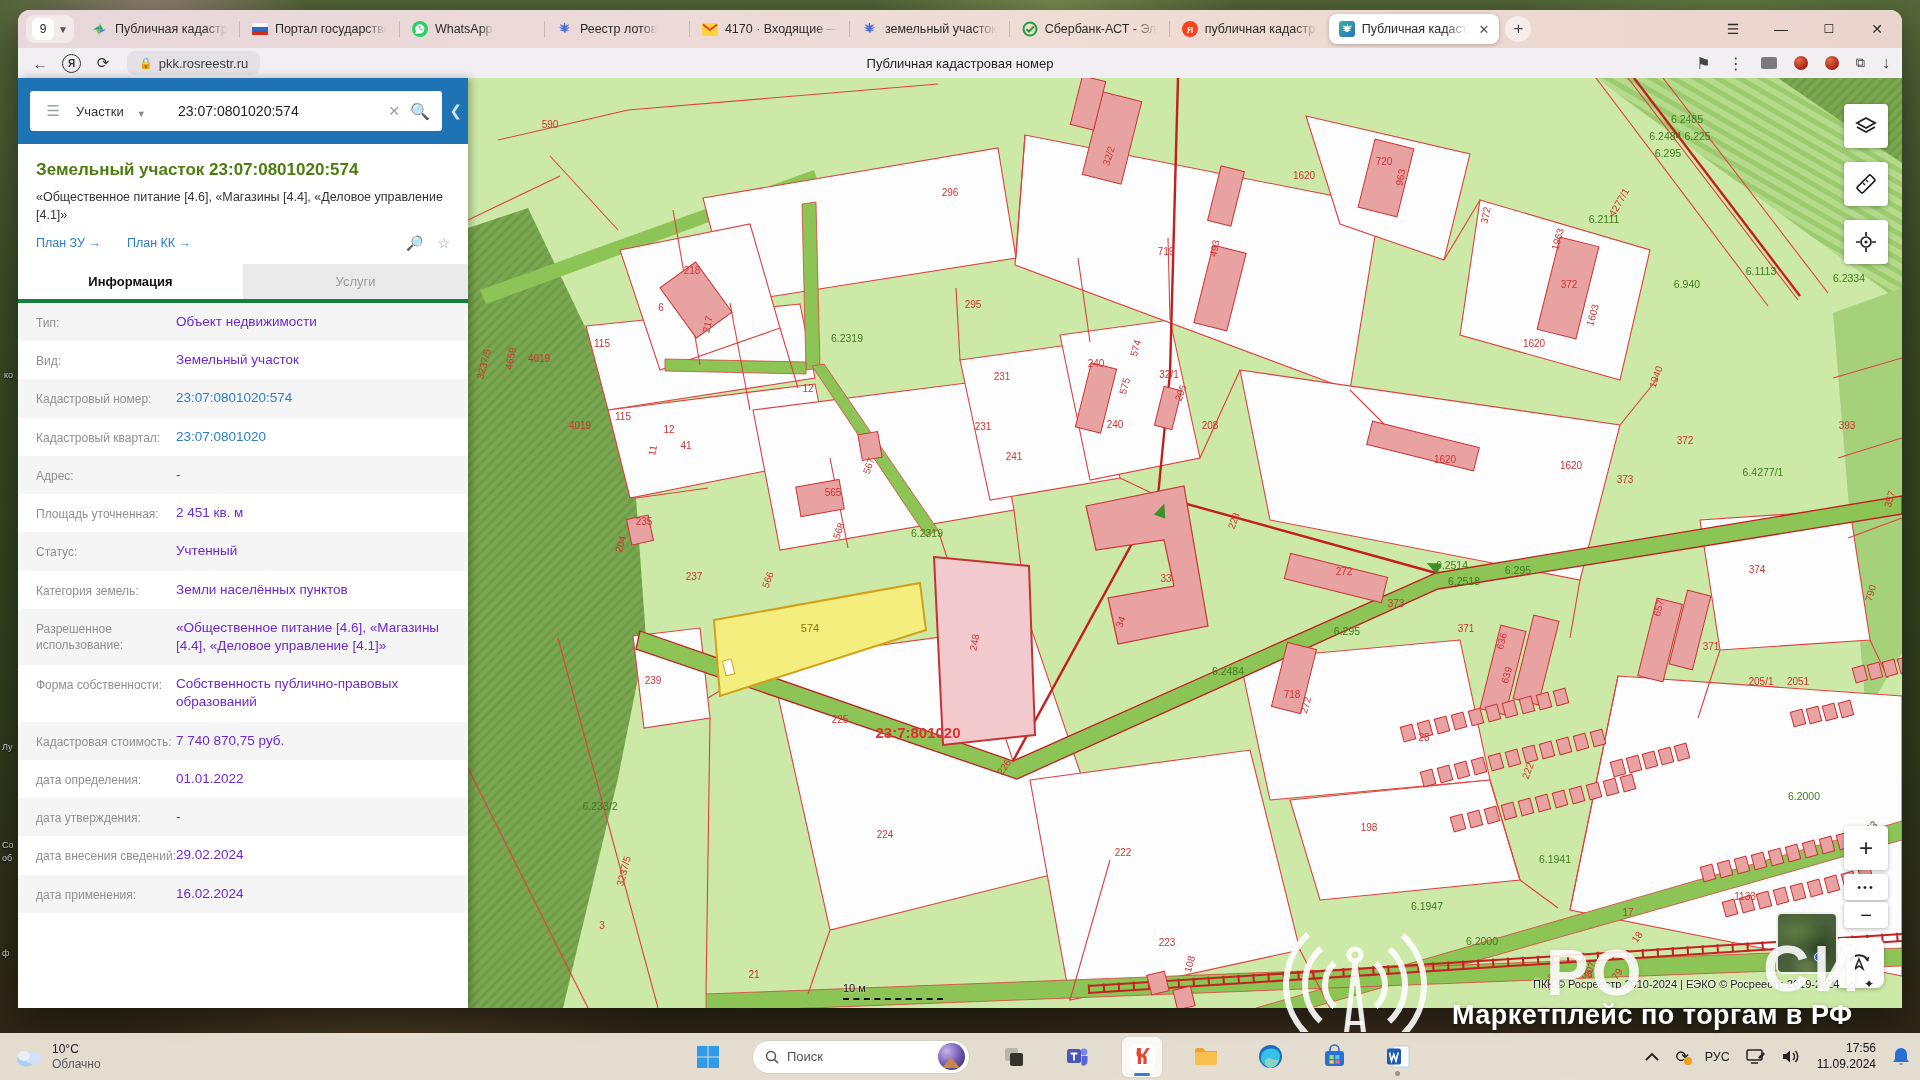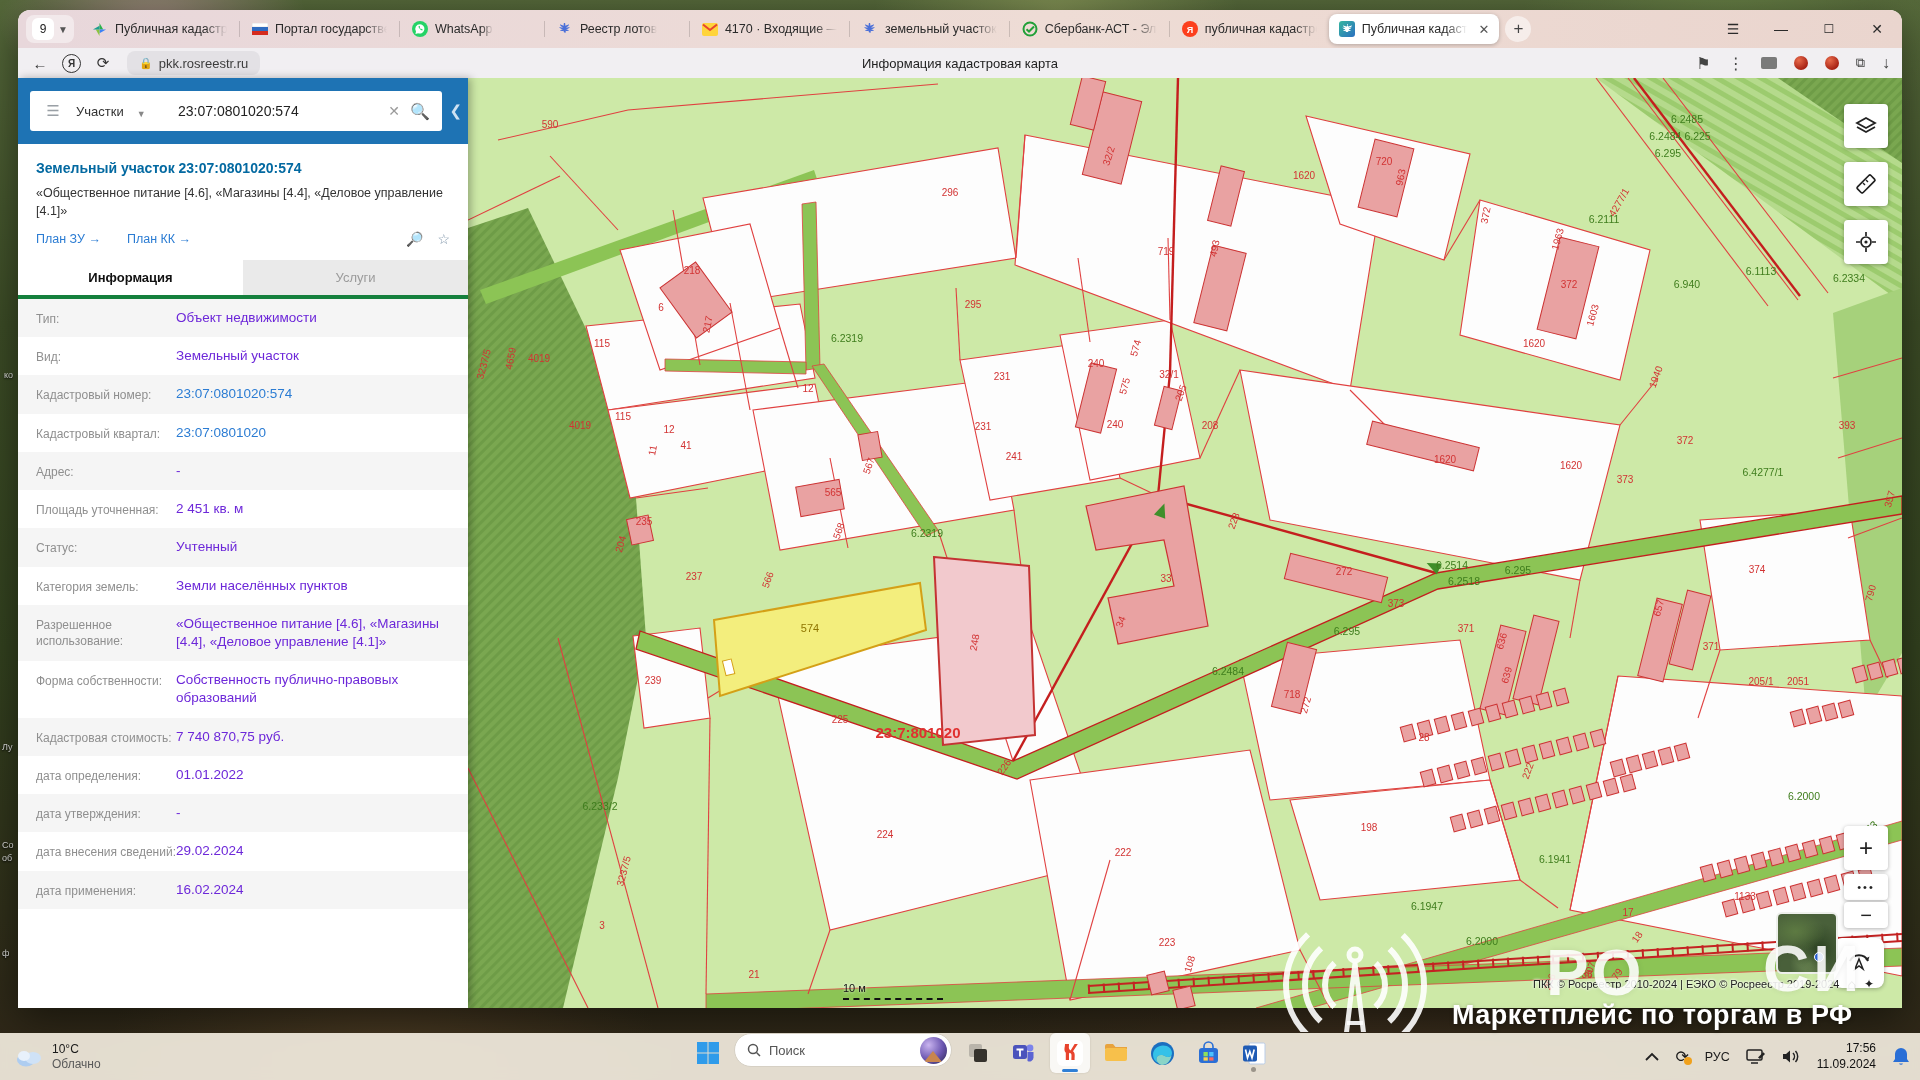--- a/index.html
+++ b/index.html
@@ -56,21 +56,21 @@
   .shead{height:66px;background:#1e73b4;padding:13px 26px 13px 12px;box-sizing:border-box;position:relative}
   .sbox{background:#fff;height:40px;border-radius:3px;display:flex;align-items:center;padding:0 8px}
   .burger{width:30px;color:#9aa0a6;font-size:15px;text-align:center}
   .cat{display:flex;align-items:flex-end;gap:13px;font-size:13px;color:#333;padding:0 8px;min-width:92px}
   .cat .chev{font-size:9px;color:#888}
   .sinput{border:none;outline:none;flex:1;font-size:14px;color:#222;font-family:"Liberation Sans",sans-serif;background:transparent}
   .sclear{color:#9a9a9a;font-size:14px;padding:0 8px}
   .smag{color:#1e6fb8;font-size:16px;padding:0 4px 0 2px}
   .collapse{position:absolute;right:6px;top:24px;color:#cfe2f2;font-size:15px}
   .spanel{position:absolute;top:66px;left:0;right:0;bottom:0;background:#fff;overflow:hidden}
-  .rtitle{font-size:14px;font-weight:bold;color:#0369a1;margin:16px 18px 9px}
+  .rtitle{font-size:17px;font-weight:bold;color:#4d7c0f;margin:16px 18px 9px}
   .rsub{font-size:12.5px;color:#333;margin:0 18px 11px;line-height:1.4}
   .rlinks{display:flex;align-items:center;margin:0 18px 13px;gap:26px}
   .rlink{font-size:12.5px;color:#2b7cd3}
   .ricons{margin-left:auto;display:flex;gap:14px;color:#7d93a8;font-size:14px}
   .stabs{display:flex;height:35px;border-bottom:4px solid #15803d}
   .stab{flex:1;display:flex;align-items:center;justify-content:center;font-size:13px}
   .stab.on{font-weight:bold;color:#111;background:#fff}
   .stab.off{background:#eaeaea;color:#9b9b9b}
   .frow{display:flex;padding:10px 10px 10px 18px;box-sizing:border-box;min-height:35px;align-items:flex-start}
   .frow:nth-child(odd){background:#f5f5f5}
@@ -98,21 +98,21 @@
   
   .wmlogo{position:absolute;left:1255px;top:903px;width:200px;height:129px;overflow:hidden;z-index:40;pointer-events:none}
   .wmcaption{position:absolute;left:1452px;top:1000px;z-index:40;color:#fff;font-size:27px;font-weight:bold;
     letter-spacing:.5px;text-shadow:0 1px 4px rgba(0,0,0,.35);pointer-events:none}
   
   .taskbar{position:absolute;left:0;right:0;bottom:0;height:47px;z-index:30;
     background:rgba(243,237,224,.92);backdrop-filter:blur(4px);display:flex;align-items:center}
   .weather{display:flex;align-items:center;gap:8px;margin-left:14px;width:220px}
   .wtemp{font-size:12px;color:#1a1a1a;line-height:1.25}
   .wcond{font-size:12px;color:#5a5a5a;line-height:1.25}
-  .centericons{position:absolute;left:688px;display:flex;gap:6px;height:47px}
+  .centericons{position:absolute;left:688px;display:flex;align-items:center;gap:24px;height:47px}
   .tbicon{width:40px;height:40px;border-radius:6px;display:flex;align-items:center;justify-content:center;position:relative}
   .tbicon.active{background:rgba(255,255,255,.8);box-shadow:0 0 2px rgba(0,0,0,.15)}
   .tbicon.active::after{content:"";position:absolute;bottom:1px;left:12px;width:16px;height:3px;border-radius:2px;background:#2f7fd6}
   .rundot::before{content:"";position:absolute;bottom:1px;left:17px;width:5px;height:5px;border-radius:3px;background:#9a948a}
   .searchpill{width:218px;height:34px;border-radius:17px;background:#fff;border:1px solid #d6d0c4;
     display:flex;align-items:center;padding:0 4px 0 12px;box-sizing:border-box;gap:8px}
   .searchpill .ph{font-size:13px;color:#555;flex:1}
   .avatar{width:27px;height:27px;border-radius:50%;
     background:radial-gradient(circle at 32% 30%,#c9b4ef,#6a55b0 55%,#35305f 90%);position:relative;overflow:hidden}
   .avatar::after{content:"";position:absolute;left:4px;top:14px;border-left:9px solid transparent;
@@ -249,21 +249,21 @@
   </div>
 
   <div class="toolbar">
     <div class="navbtn">←</div>
     <div class="navbtn" style="border:1.5px solid #333;border-radius:50%;width:17px;height:17px;font-size:10px;font-weight:bold">Я</div>
     <div class="navbtn">⟳</div>
     <div class="urlpill">
       <span style="font-size:11px;color:#555">🔒</span>
       <span>pkk.rosreestr.ru</span>
     </div>
-    <div class="ptitle">Информация кадастровая карта</div>
+    <div class="ptitle">Публичная кадастровая номер</div>
     <div class="tools">
       <span>⚑</span>
       <span>⋮</span>
       <span style="width:16px;height:12px;background:#7a7a7a;border-radius:2px;display:inline-block"></span>
       <span style="width:14px;height:14px;background:radial-gradient(circle at 35% 30%,#e86a4a,#a82315 70%);border-radius:50%;display:inline-block"></span>
       <span style="width:14px;height:14px;background:radial-gradient(circle at 35% 30%,#e86a4a,#a82315 70%);border-radius:50%;display:inline-block"></span>
       <span style="font-size:13px">⧉</span>
       <span>↓</span>
     </div>
   </div>

